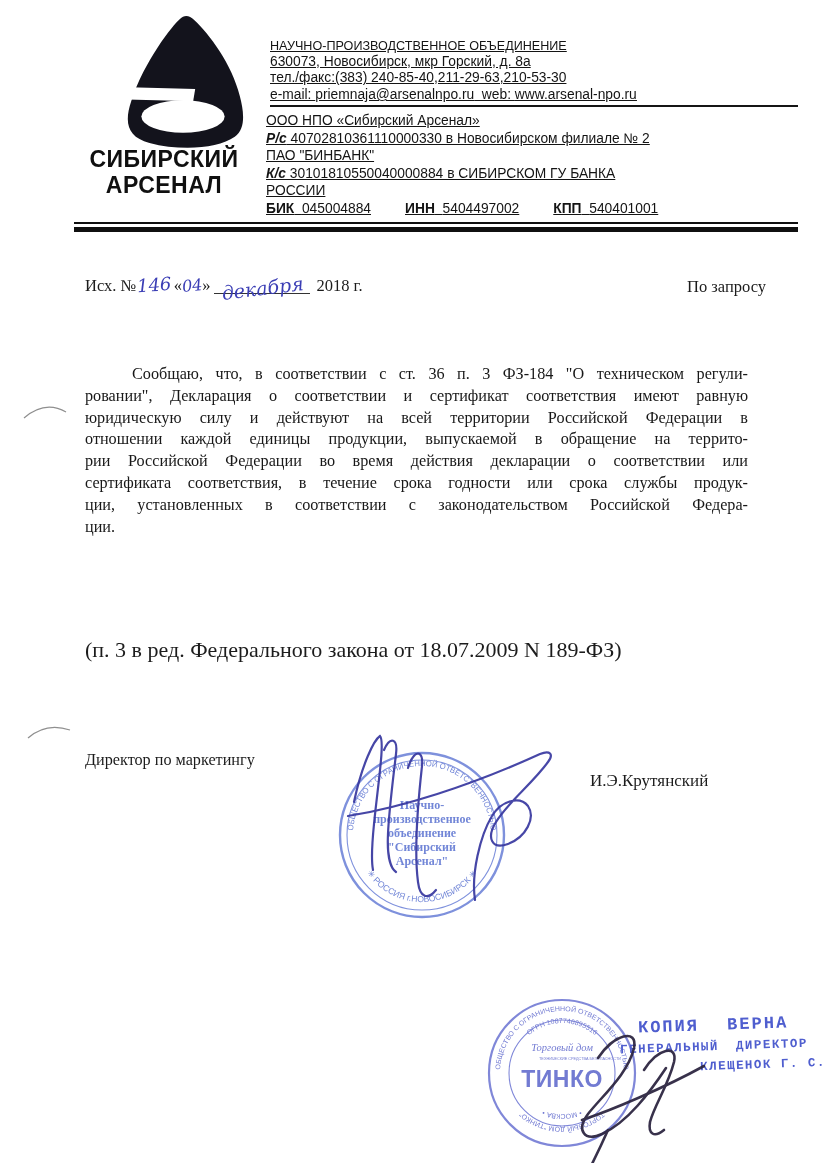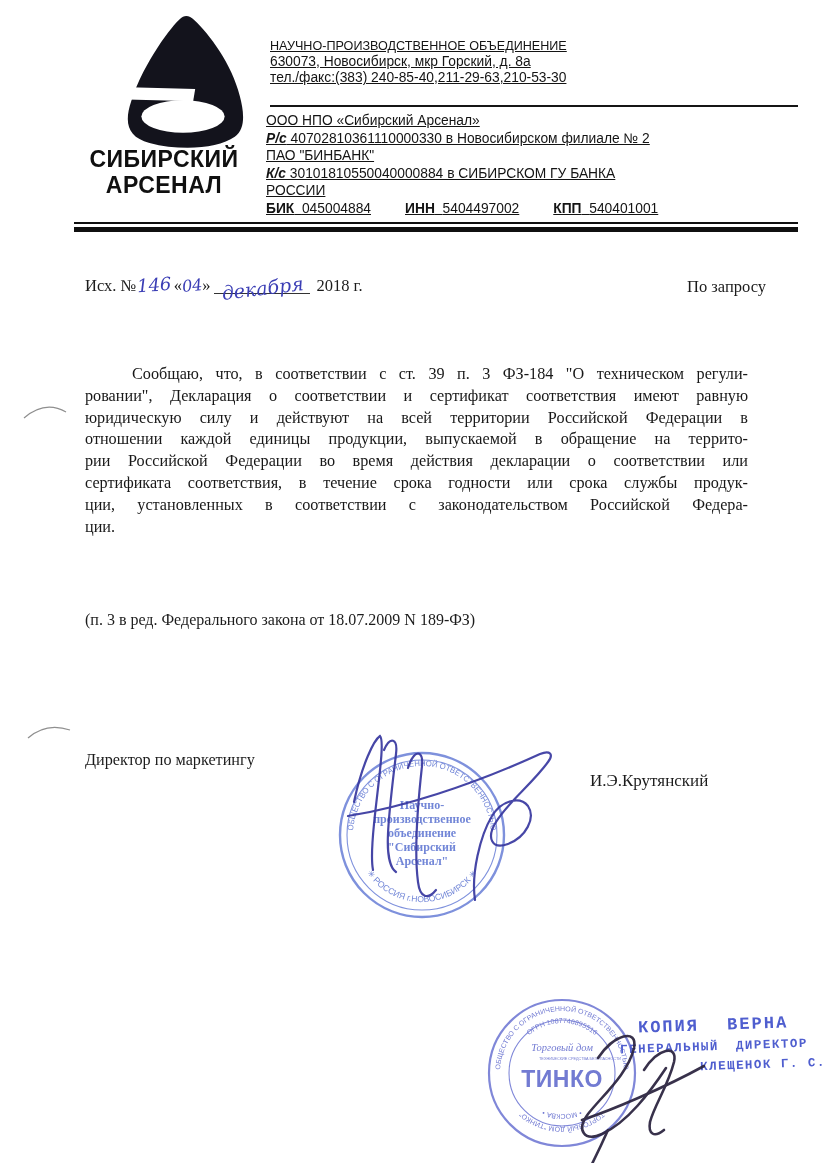--- a/index.html
+++ b/index.html
@@ -39,21 +39,21 @@
   .month-box{display:inline-block;width:96px;border-bottom:1.6px solid #333;text-align:center;
              margin:0 6px 0 4px;line-height:14px;}
   .month-box .hand{display:inline-block;transform:rotate(-7deg) translateY(4px);font-size:19px;}
   .ref-right{left:687px;top:277px;font-size:16.5px;}
   
   .bodytext{left:85px;width:663px;font-size:16.2px;color:#181818;}
   .jline{height:21.8px;line-height:21.8px;text-align:justify;text-align-last:justify;}
   .jline-first{padding-left:47px;}
   .jline-last{text-align-last:left;}
   .p1{top:364px;} .p2{top:543px;}
-  .note-line{left:85px;top:611px;font-size:16px;}
+  .note-line{left:85px;top:637px;font-size:22px;}
   
   .sig-title{left:85px;top:751px;font-size:16.2px;}
   .sig-name{left:590px;top:771px;font-size:17px;}
   
   .arc1{left:22px;top:398px;} .arc2{left:26px;top:720px;}
   
   .stamp-arsenal{left:332px;top:745px;width:180px;height:180px;opacity:0.88;}
   .stamp-arsenal text{fill:#5f76d2;}
   .stamp-arsenal circle{stroke:#6d82d8;fill:none;}
   .sig-blue{left:330px;top:722px;width:230px;height:195px;}
@@ -78,20 +78,21 @@
     <path fill="#ffffff" d="M 18,70 L 92,72 L 90,84 L 16,82 Z"></path>
     <ellipse fill="#ffffff" cx="80" cy="99" rx="41" ry="16"></ellipse>
     <path fill="#13131c" d="M 112,70 L 92,72 L 90,84 L 104,96 Z" opacity="0.0"></path>
   </svg>
   <div class="abs logo-line logo-line1">СИБИРСКИЙ</div>
   <div class="abs logo-line logo-line2">АРСЕНАЛ</div>
 
   <div class="abs contact sans orgtype">НАУЧНО-ПРОИЗВОДСТВЕННОЕ ОБЪЕДИНЕНИЕ</div>
   <div class="abs contact sans c-address">630073, Новосибирск, мкр Горский, д. 8а</div>
   <div class="abs contact sans c-phone">тел./факс:(383) 240-85-40,211-29-63,210-53-30</div>
+  <div class="abs contact sans c-email"><span>e-mail: </span><a href="#">priemnaja@arsenalnpo.ru</a><span style="white-space:pre;">  web: </span><a href="#">www.arsenal-npo.ru</a></div>
   <div class="abs head-rule"></div>
 
   <div class="abs bank sans b1">ООО НПО «Сибирский Арсенал»</div>
   <div class="abs bank sans b2"><span class="blabel-i">Р/с</span><span style="white-space:pre;"> 40702810361110000330 в Новосибирском филиале № 2</span></div>
   <div class="abs bank sans b3">ПАО "БИНБАНК"</div>
   <div class="abs bank sans b4"><span class="blabel-i">К/с</span><span style="white-space:pre;"> 30101810550040000884 в СИБИРСКОМ ГУ БАНКА</span></div>
   <div class="abs bank sans b5">РОССИИ</div>
   <div class="abs bank sans b6">
     <span class="blabel">БИК</span>&nbsp;&nbsp;<span>045004884</span><span class="bik-gap"></span><span class="blabel">ИНН</span>&nbsp;&nbsp;<span>5404497002</span><span class="bik-gap"></span><span class="blabel">КПП</span>&nbsp;&nbsp;<span>540401001</span>
   </div>
@@ -105,21 +106,21 @@
   <div class="abs ref-right">По запросу</div>
 
   <svg class="abs arc1" width="46" height="24">
       <path d="M 2,20 Q 23,2 44,14" stroke="#8f8f8f" stroke-width="1.2" fill="none"></path>
     </svg>
   <svg class="abs arc2" width="46" height="24">
       <path d="M 2,18 Q 20,2 44,10" stroke="#8f8f8f" stroke-width="1.2" fill="none"></path>
     </svg>
 
   <div class="abs bodytext p1">
-    <div class="jline jline-first">Сообщаю, что, в соответствии с ст. 39 п. 3 ФЗ-184 "О техническом регули-</div>
+    <div class="jline jline-first">Сообщаю, что, в соответствии с ст. 36 п. 3 ФЗ-184 "О техническом регули-</div>
     <div class="jline">ровании", Декларация о соответствии и сертификат соответствия имеют равную</div>
     <div class="jline">юридическую силу и действуют на всей территории Российской Федерации в</div>
     <div class="jline">отношении каждой единицы продукции, выпускаемой в обращение на террито-</div>
     <div class="jline">рии Российской Федерации во время действия декларации о соответствии или</div>
     <div class="jline">сертификата соответствия, в течение срока годности или срока службы продук-</div>
     <div class="jline">ции, установленных в соответствии с законодательством Российской Федера-</div>
     <div class="jline jline-last">ции.</div>
   </div>
 
 

